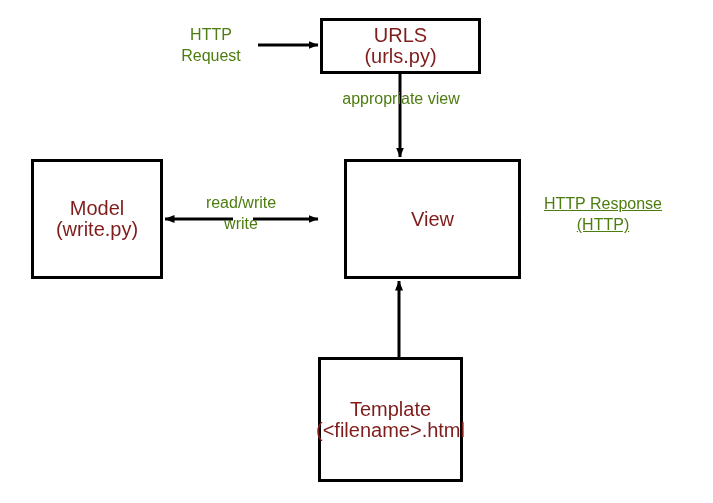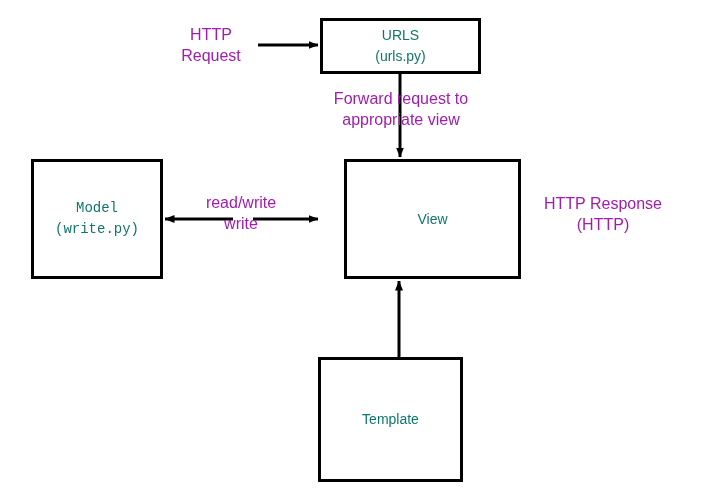--- a/index.html
+++ b/index.html
@@ -29,31 +29,31 @@
     position: absolute;
     box-sizing: border-box;
     border: 3px solid #000000;
     background: #ffffff;
     display: flex;
     flex-direction: column;
     align-items: center;
     justify-content: center;
   }
   .node-line {
-    font-size: 14px;
+    font-size: 20px;
     line-height: 21px;
     white-space: nowrap;
-    color: #0f766e;
+    color: #7f1d1d;
   }
   .edge-label {
     position: absolute;
     font-size: 16px;
     line-height: 21px;
     text-align: center;
-    color: #a21caf;
+    color: #4d7c0f;
     white-space: nowrap;
     background: transparent;
   }
   .edge-label .lbl-line {
     display: block;
   }
 </style>
 </head>
 <body>
 
@@ -86,46 +86,46 @@
     <line x1="481" y1="219" x2="521" y2="219" stroke="#000000" stroke-width="3" marker-end="url(#arrowR)"></line>
 
     <line x1="399" y1="357" x2="399" y2="281" stroke="#000000" stroke-width="3" marker-end="url(#arrowU)"></line>
   </svg>
 
   <div class="node-box" style="left:320px; top:18px; width:161px; height:56px;">
     <span class="node-line">URLS</span>
     <span class="node-line">(urls.py)</span>
   </div>
 
-  <div class="node-box" style="left:31px; top:159px; width:132px; height:120px;font-family:Liberation Mono, monospace;">
+  <div class="node-box" style="left:31px; top:159px; width:132px; height:120px;">
     <span class="node-line">Model</span>
     <span class="node-line">(write.py)</span>
   </div>
 
   <div class="node-box" style="left:320px; top:159px; width:177px; height:120px;margin-left:24px;">
     <span class="node-line">View</span>
   </div>
 
   <div class="node-box" style="left:318px; top:357px; width:145px; height:125px;">
     <span class="node-line">Template</span>
+    <span class="node-line">(&lt;filename&gt;.html</span>
   </div>
 
   <div class="edge-label" style="left:166px; top:24px; width:90px;">
     <span class="lbl-line">HTTP</span>
     <span class="lbl-line">Request</span>
   </div>
 
   <div class="edge-label" style="left:310px; top:88px; width:182px;">
-    <span class="lbl-line">Forward request to</span>
     <span class="lbl-line">appropriate view</span>
   </div>
 
   <div class="edge-label" style="left:196px; top:192px; width:90px;">
     <span class="lbl-line">read/write</span>
     <span class="lbl-line">write</span>
   </div>
 
-  <div class="edge-label" style="left:528px; top:193px; width:150px;">
+  <div class="edge-label" style="left:528px; top:193px; width:150px;text-decoration:underline;">
     <span class="lbl-line">HTTP Response</span>
     <span class="lbl-line">(HTTP)</span>
   </div>
 
 </div>
 
 </body></html>

